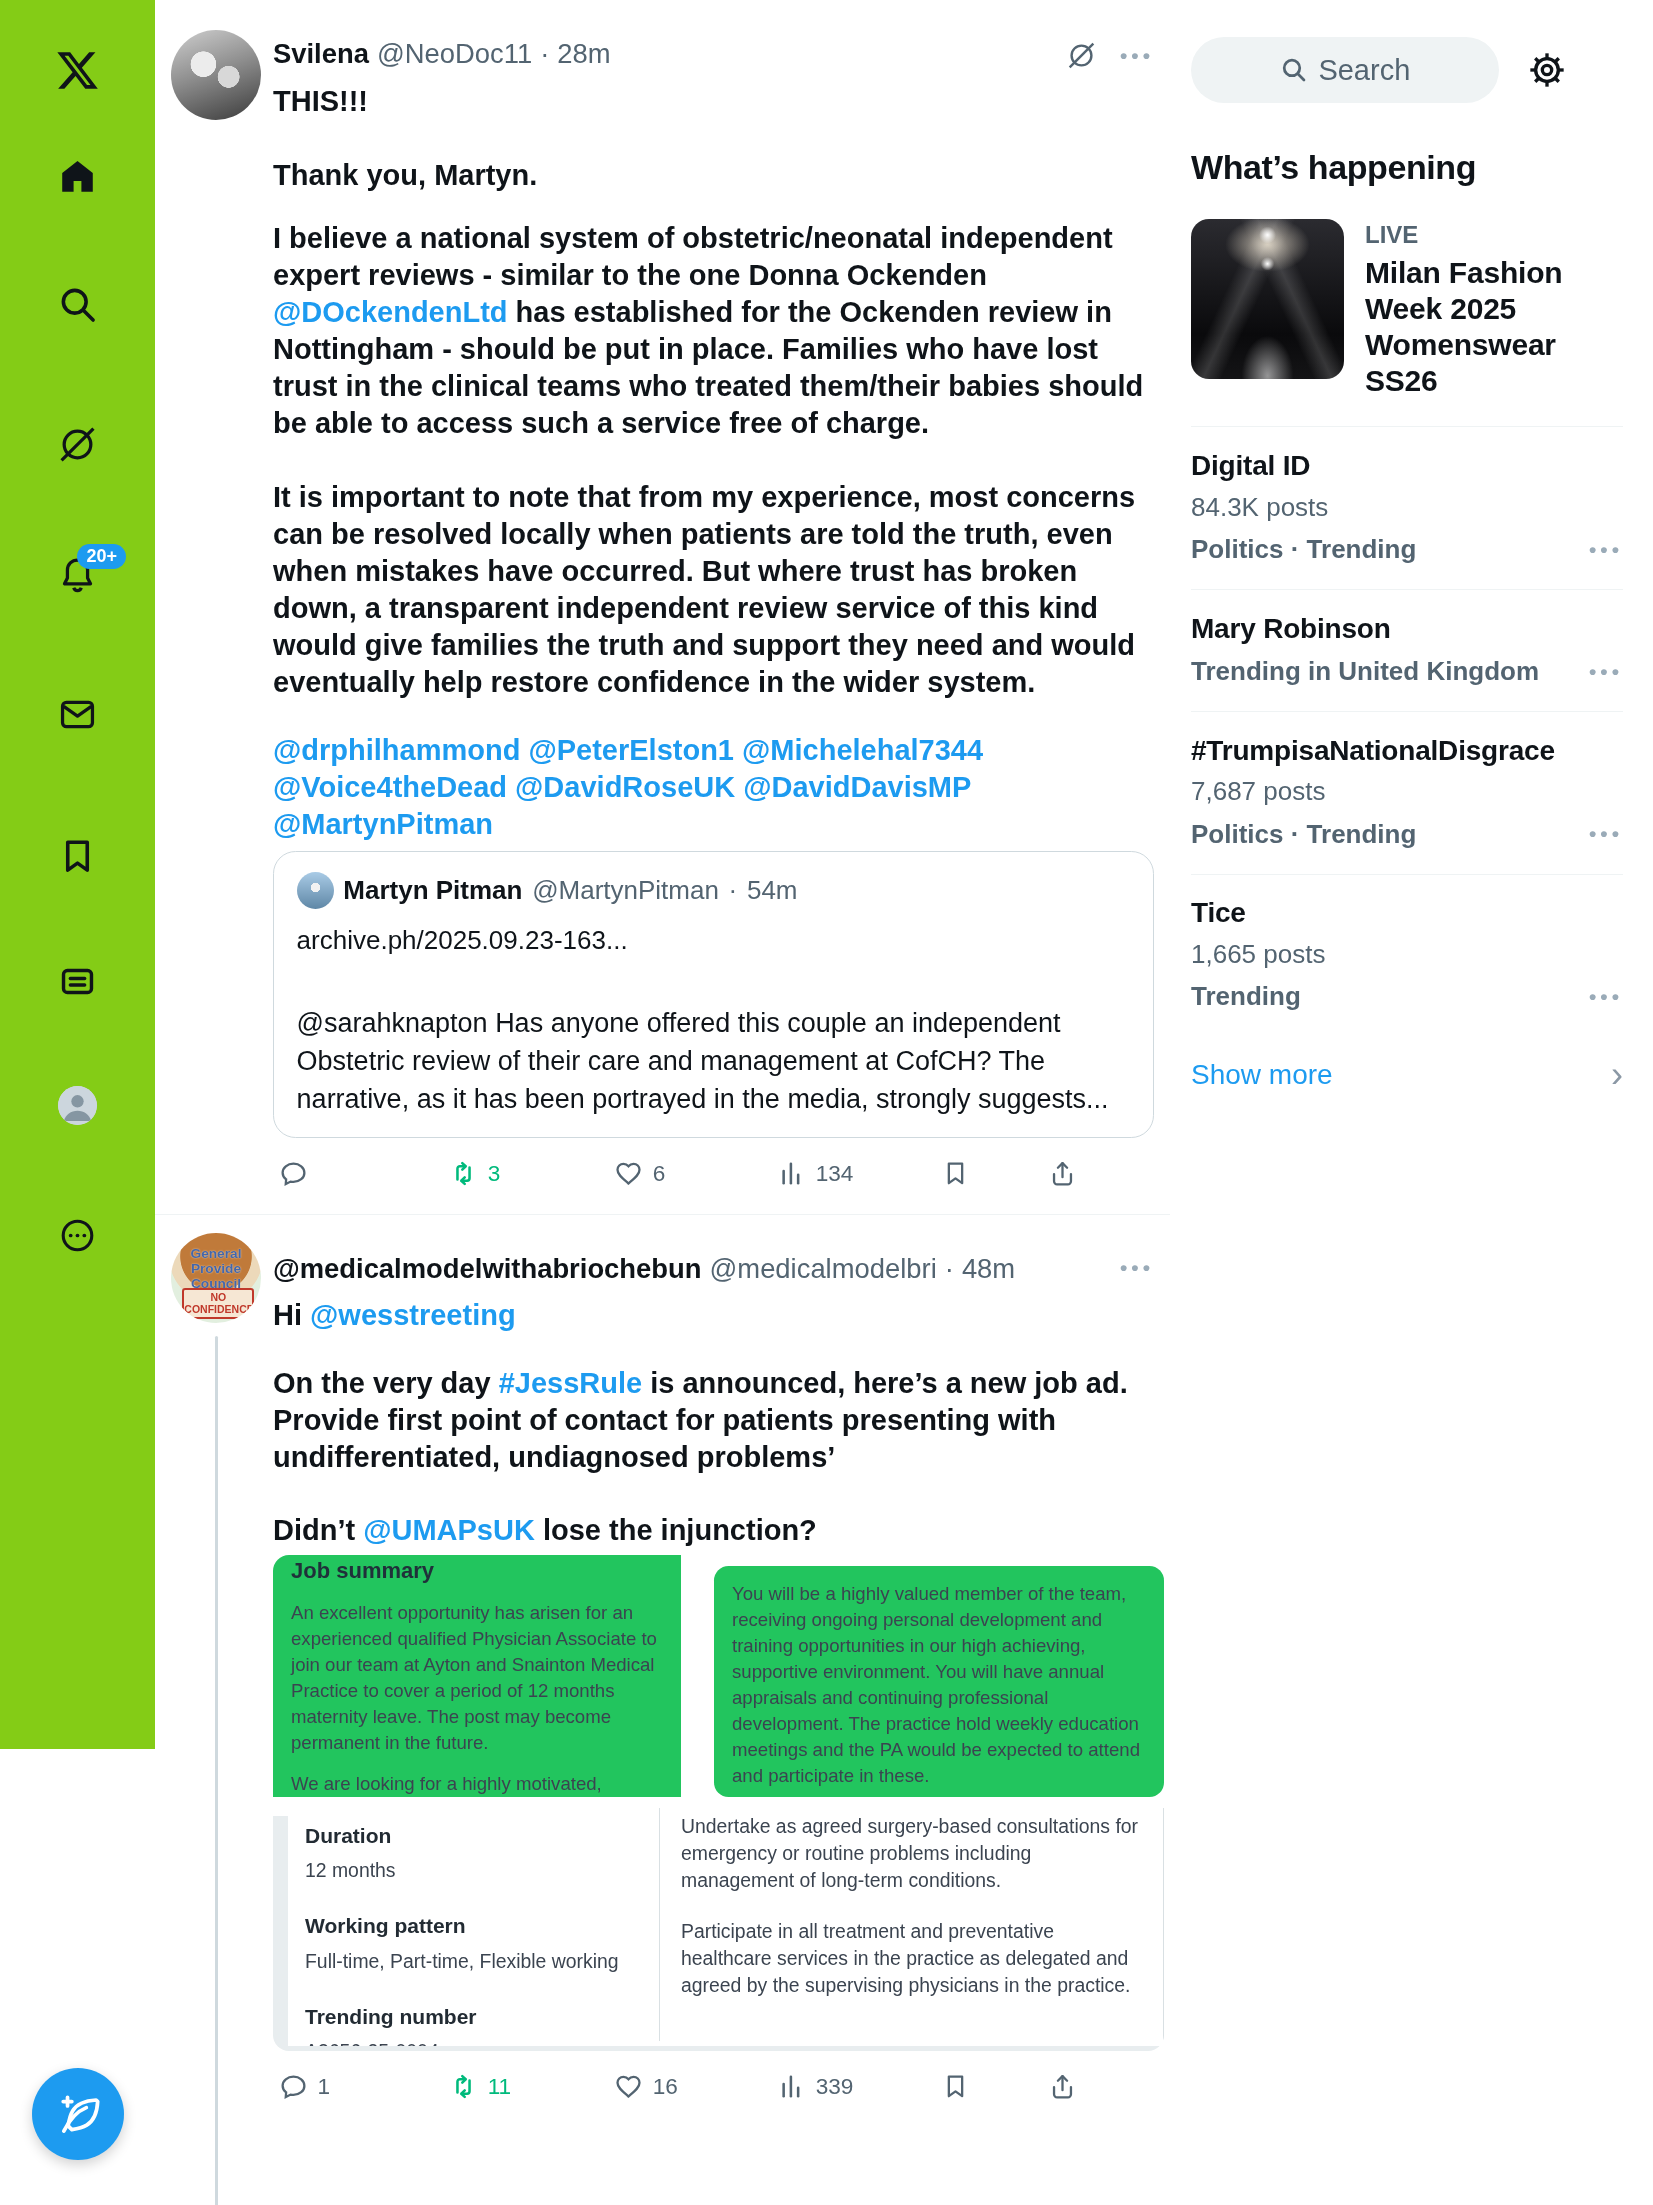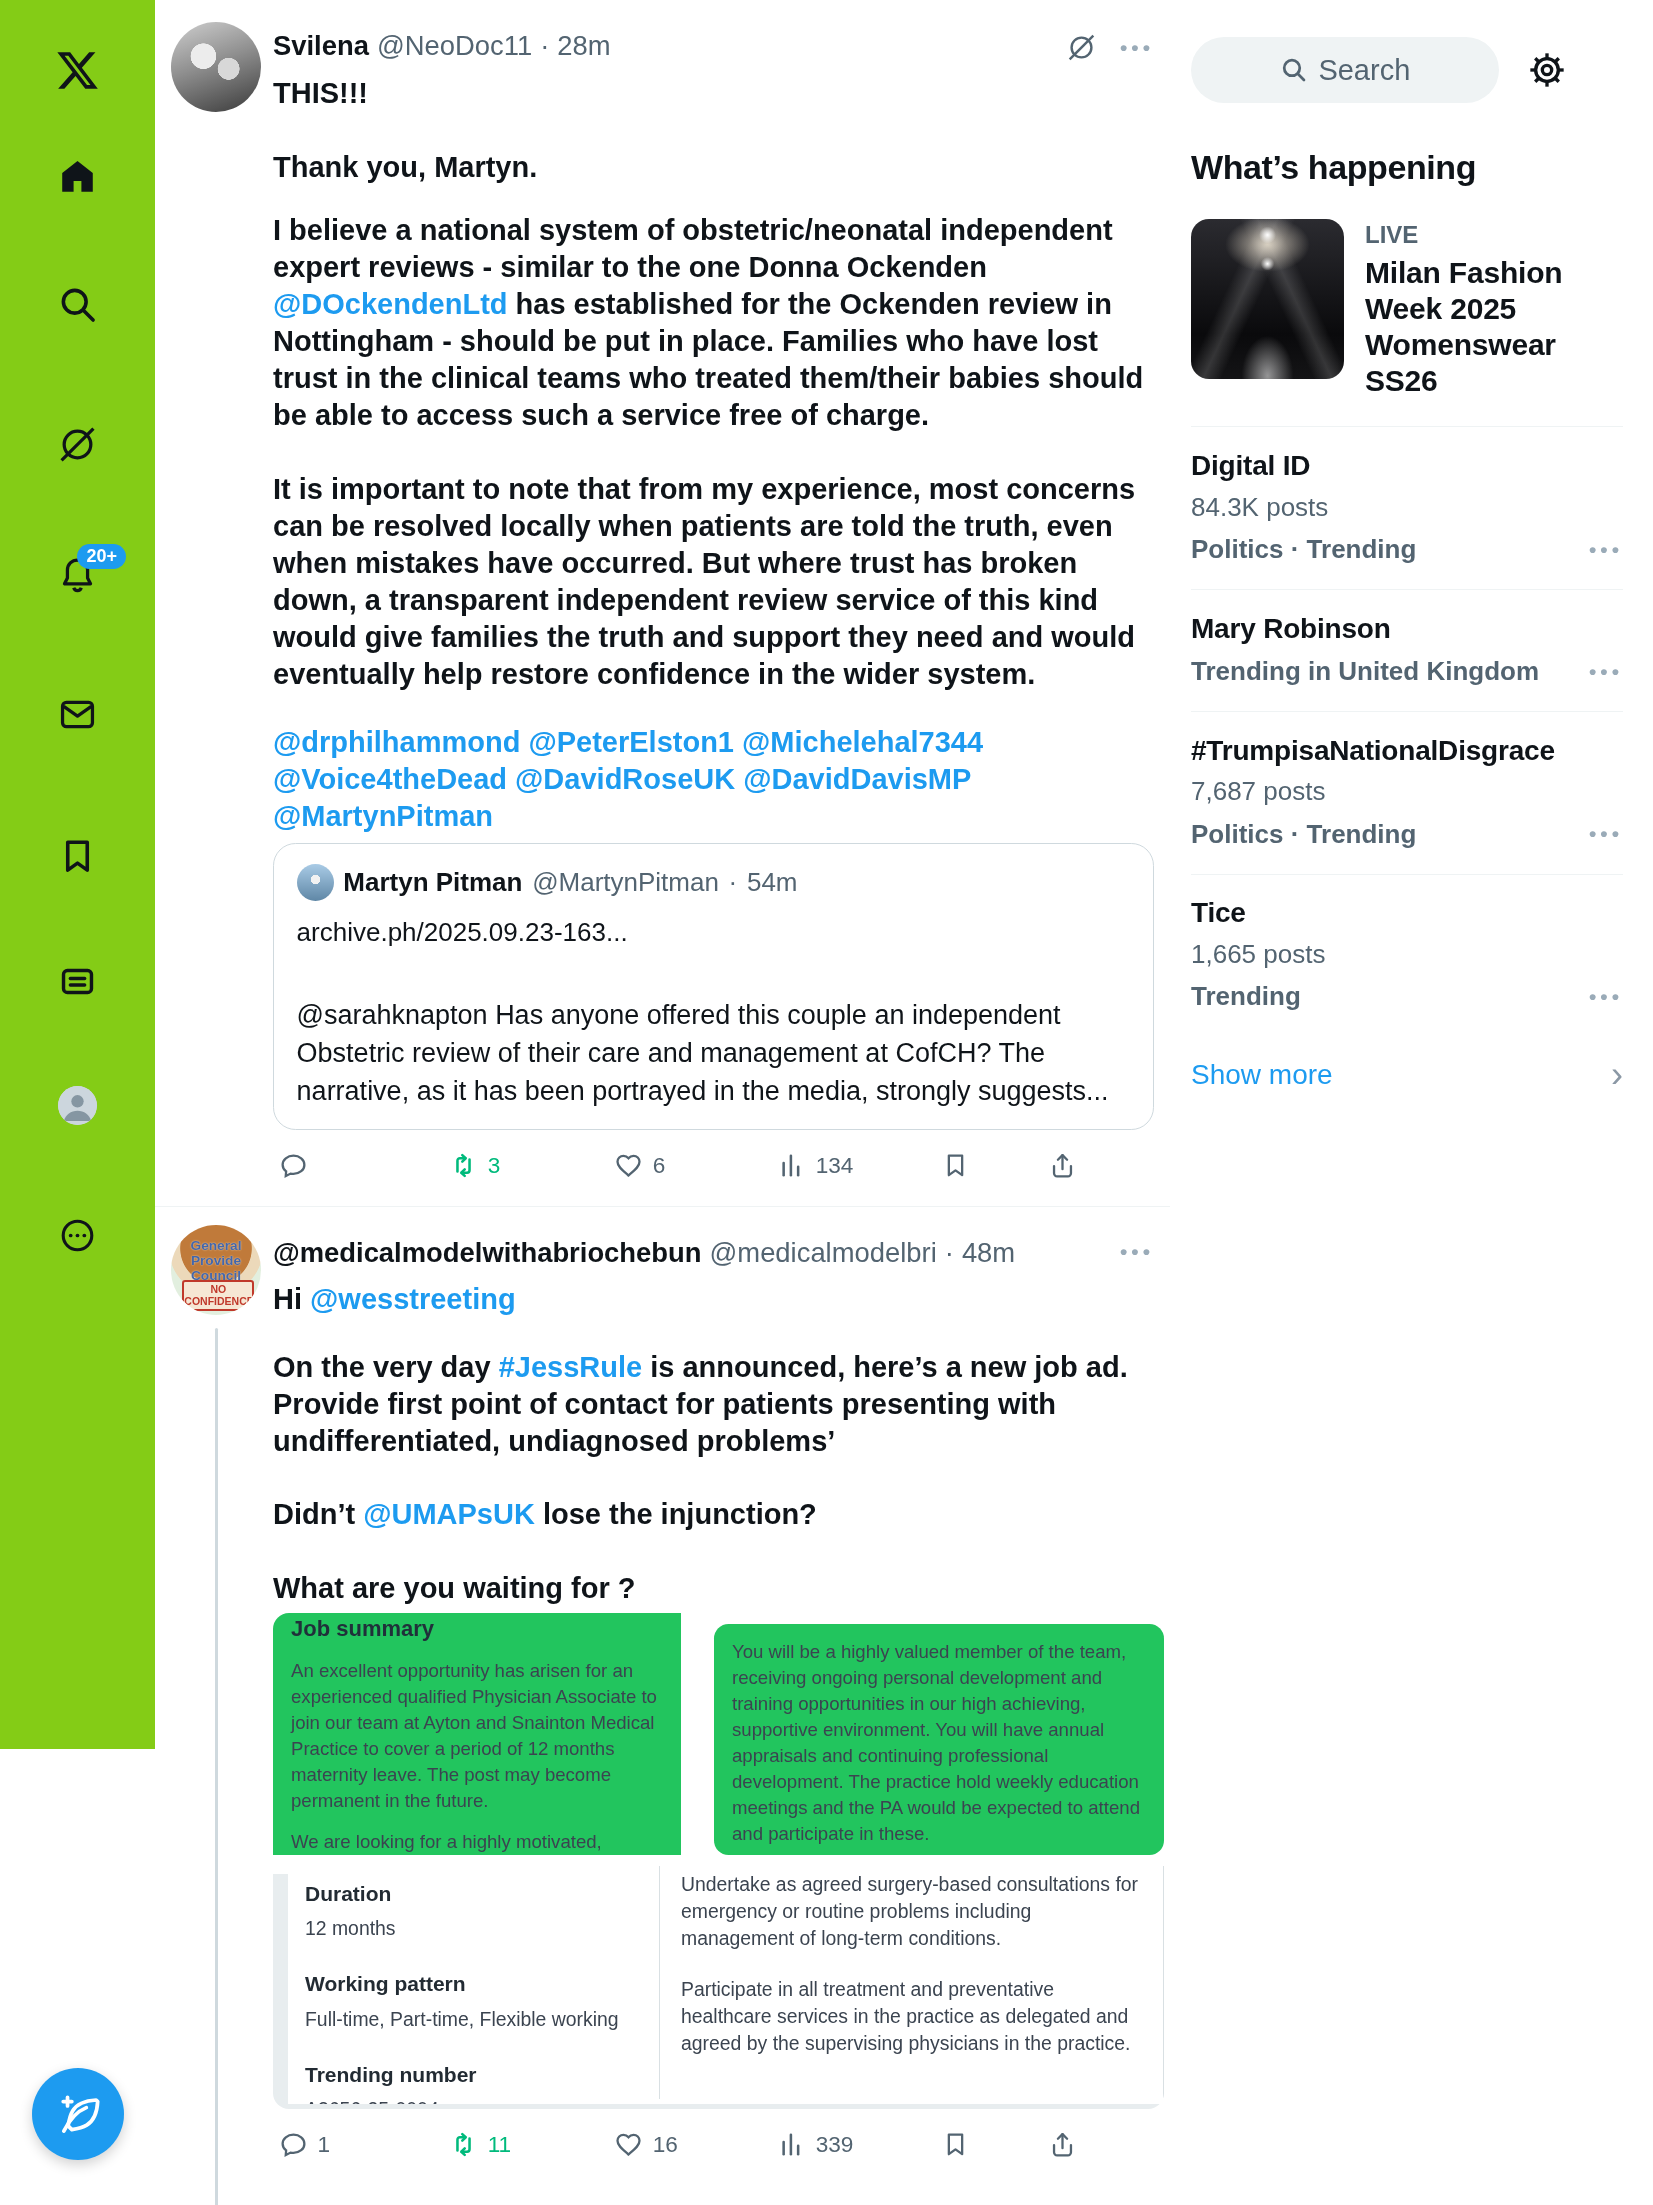--- a/index.html
+++ b/index.html
@@ -23,21 +23,21 @@
   .timeline{position:absolute;left:155px;top:0;width:1015px;height:2205px;border-right:0.8px solid #eff3f4;background:#fff;}
   .tweet{position:relative;}
   .tw-avatar{position:absolute;left:16px;top:18px;width:90px;height:90px;border-radius:50%;}
   .av1{background:
     radial-gradient(circle 21px at 36% 38%, #ececec 0 60%, rgba(0,0,0,0) 62%),
     radial-gradient(circle 18px at 64% 52%, #d8d8d8 0 60%, rgba(0,0,0,0) 62%),
     linear-gradient(160deg,#cfcfcf 0%,#8f8f8f 45%,#3a3a3a 100%);}
   .av2{background:radial-gradient(circle at 50% 26%, #c07a3a 0 44%, #ecd9ba 45% 58%, #e2efdf 59%);overflow:hidden;position:absolute;}
   .av2 .gmc{position:absolute;left:0;top:13px;width:100%;text-align:center;color:#4466aa;font-weight:700;font-size:13.7px;line-height:15.3px;text-shadow:0 0 1.6px #f7e6c8;}
   .av2 .sign{position:absolute;left:11.3px;top:55px;width:68px;background:#f6e7d4;border:2.4px solid #c0392b;border-radius:3.2px;text-align:center;color:#c0392b;font-weight:800;font-size:10.5px;line-height:12px;padding:1.6px 0;}
-  .tw-body{margin:4px 16px 0 118px;position:relative;}
+  .tw-body{margin:12px 16px 0 118px;position:relative;}
   .tw-head{display:flex;align-items:baseline;gap:8px;padding-top:24px;font-size:27.4px;line-height:36px;white-space:nowrap;}
   .tw-name{font-weight:700;}
   .head-icons{position:absolute;right:0;top:29px;display:flex;align-items:center;gap:24px;}
   .dots3{color:#9aabb8;font-size:21px;letter-spacing:4px;font-weight:700;}
   .tx{font-size:29px;line-height:37px;font-weight:bold;}
   .thread-line{position:absolute;left:60px;top:121px;bottom:0;width:3.2px;background:#cfd9de;border-radius:1.6px;}
   
   .qcard{margin-top:8px;border:0.8px solid #cfd9de;border-radius:22.6px;padding:19.4px 22.6px;}
   .q-head{display:flex;align-items:center;gap:9.7px;font-size:26px;white-space:nowrap;}
   .q-avatar{width:37px;height:37px;border-radius:50%;background:
@@ -297,21 +297,20 @@
           <span class="muted">·</span>
           <span class="muted">48m</span>
         </div>
         <div class="head-icons">
             <span class="dots3">•••</span>
           </div>
         <p class="tx" style="margin:9.7px 0 0 0"><span>Hi </span><span class="link">@wesstreeting</span></p>
         <p class="tx" style="margin:31px 0 0 0"><span>On the very day </span><span class="link">#JessRule</span><span> is announced, here’s a new job ad.</span></p>
         <p class="tx" style="margin:0">Provide first point of contact for patients presenting with undifferentiated, undiagnosed problems’</p>
         <p class="tx" style="margin:36px 0 0 0"><span>Didn’t </span><span class="link">@UMAPsUK</span><span> lose the injunction?</span></p>
-        <p class="tx" style="margin:37px 0 0 0">What are you waiting for ?</p>
 
         <div class="job">
           <div class="job-top">
             <div class="jpanel jp-left">
               <div class="jheading">Job summary</div>
               <p>An excellent opportunity has arisen for an experienced qualified Physician Associate to join our team at Ayton and Snainton Medical Practice to cover a period of 12 months maternity leave. The post may become permanent in the future.</p>
               <p>We are looking for a highly motivated, reliable and friendly individual who is passionate about patient care and continuing their career in General</p>
             </div>
             <div class="jpanel jp-right">
               <p>You will be a highly valued member of the team, receiving ongoing personal development and training opportunities in our high achieving, supportive environment. You will have annual appraisals and continuing professional development. The practice hold weekly education meetings and the PA would be expected to attend and participate in these.</p>

